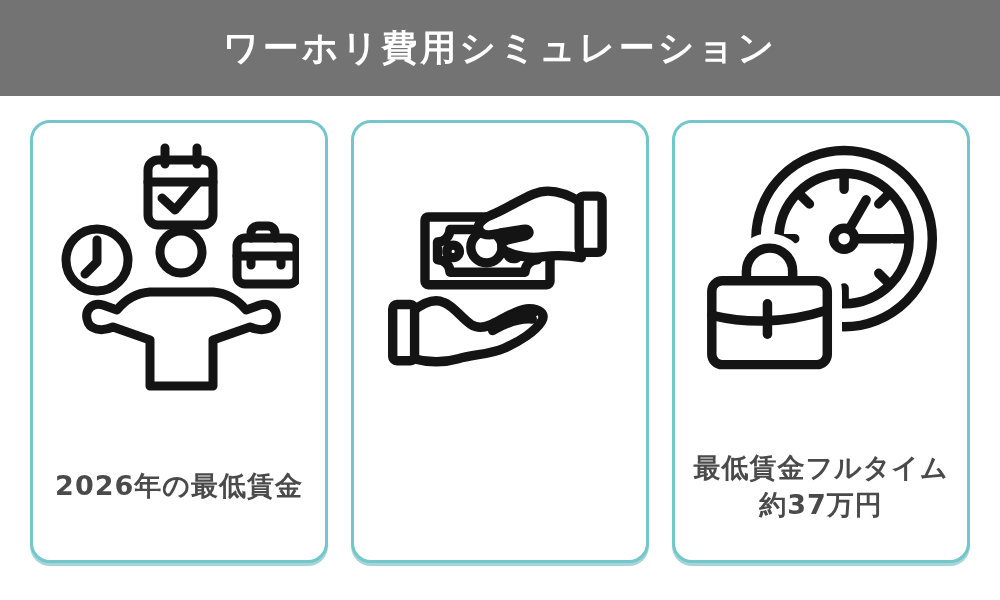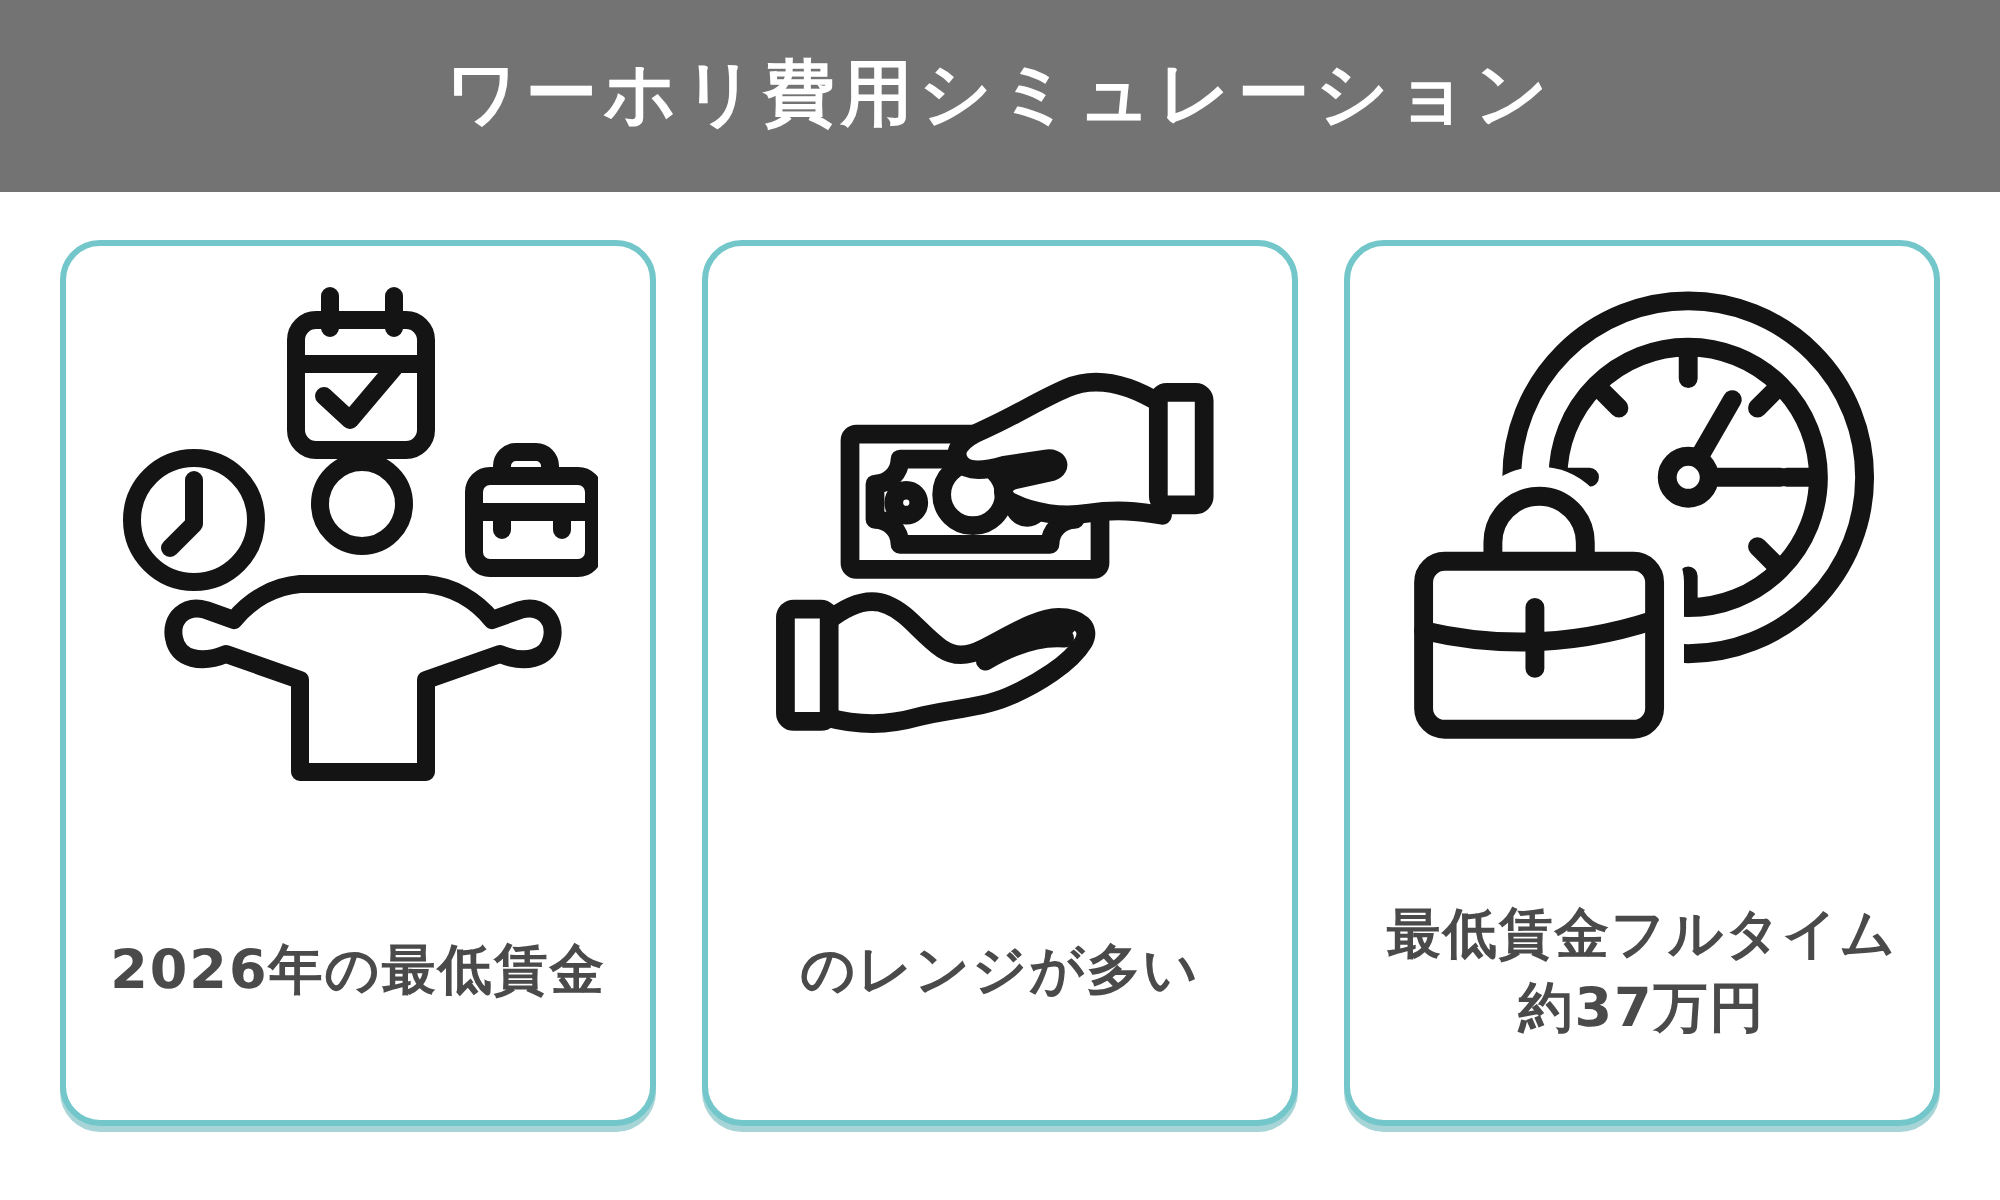--- a/index.html
+++ b/index.html
@@ -83,21 +83,20 @@
         <path class="stroke-fill" d="M198,58 C182,48 166,44 152,50 C138,56 126,64 112,70 C100,75 97,81 101,86 C105,91 115,89 122,87 L142,84 C148,83 150,88 145,90 L127,94 C120,96 120,102 126,105 C136,110 150,112 162,110 C176,108 186,109 198,111 Z"></path>
         <rect class="stroke-fill" x="196" y="52" width="22" height="54" rx="4"></rect>
 
         <path class="stroke-fill" d="M37,162 C47,154 57,150 66,154 C76,158 82,168 92,175 C98,179 104,179 112,175 C124,169 138,160 148,160 C158,160 164,165 160,172 C154,182 138,192 124,198 C110,204 94,204 80,208 C66,212 52,212 37,208 Z"></path>
         <path class="stroke" d="M120,173 C130,166 142,162 152,164" stroke-width="7"></path>
         <path class="stroke" d="M113,181 C125,174 139,169 151,170" stroke-width="7"></path>
         <rect class="stroke-fill" x="17" y="156" width="21" height="54" rx="4"></rect>
       </svg>
     </div>
     <div class="caption">
-      <span class="line">のレンジが多い</span>
     </div>
   </article>
 
   <article class="card">
     <div class="icon-area">
       <svg width="252" height="252" viewBox="0 0 240 240" aria-hidden="true">
 
         <circle class="stroke" cx="142" cy="93" r="84"></circle>
         <circle class="stroke" cx="142" cy="93" r="62"></circle>
         <path class="stroke" d="M142,33 V46 M184,51 L175,60 M202,93 H189 M184,135 L175,126 M142,153 V140 M100,135 L109,126 M82,93 H95 M100,51 L109,60"></path>

